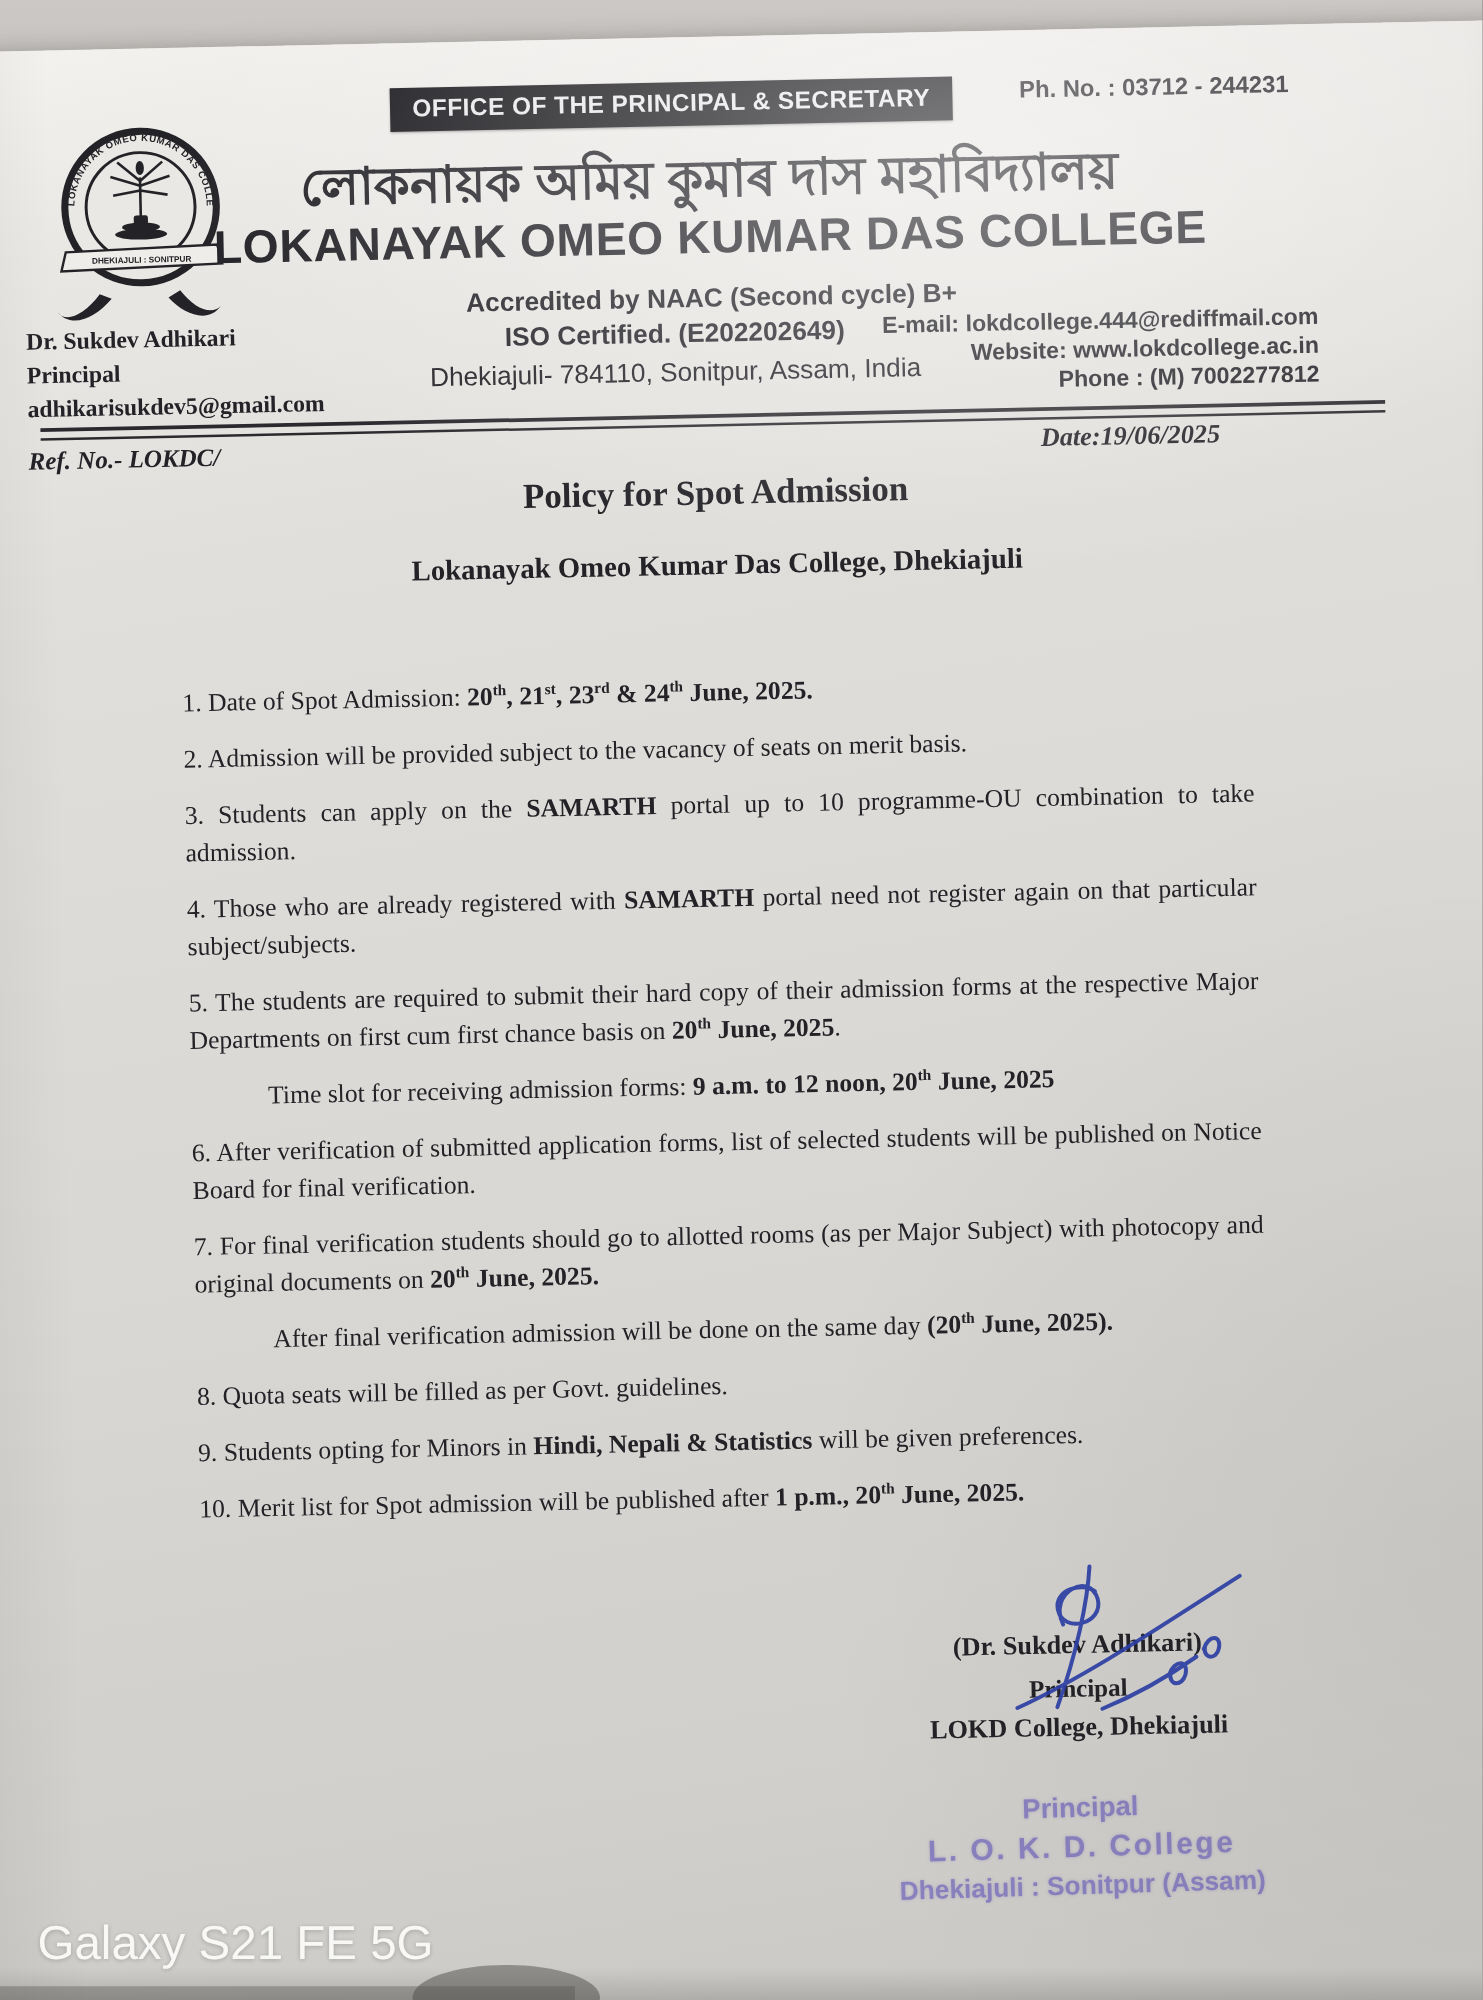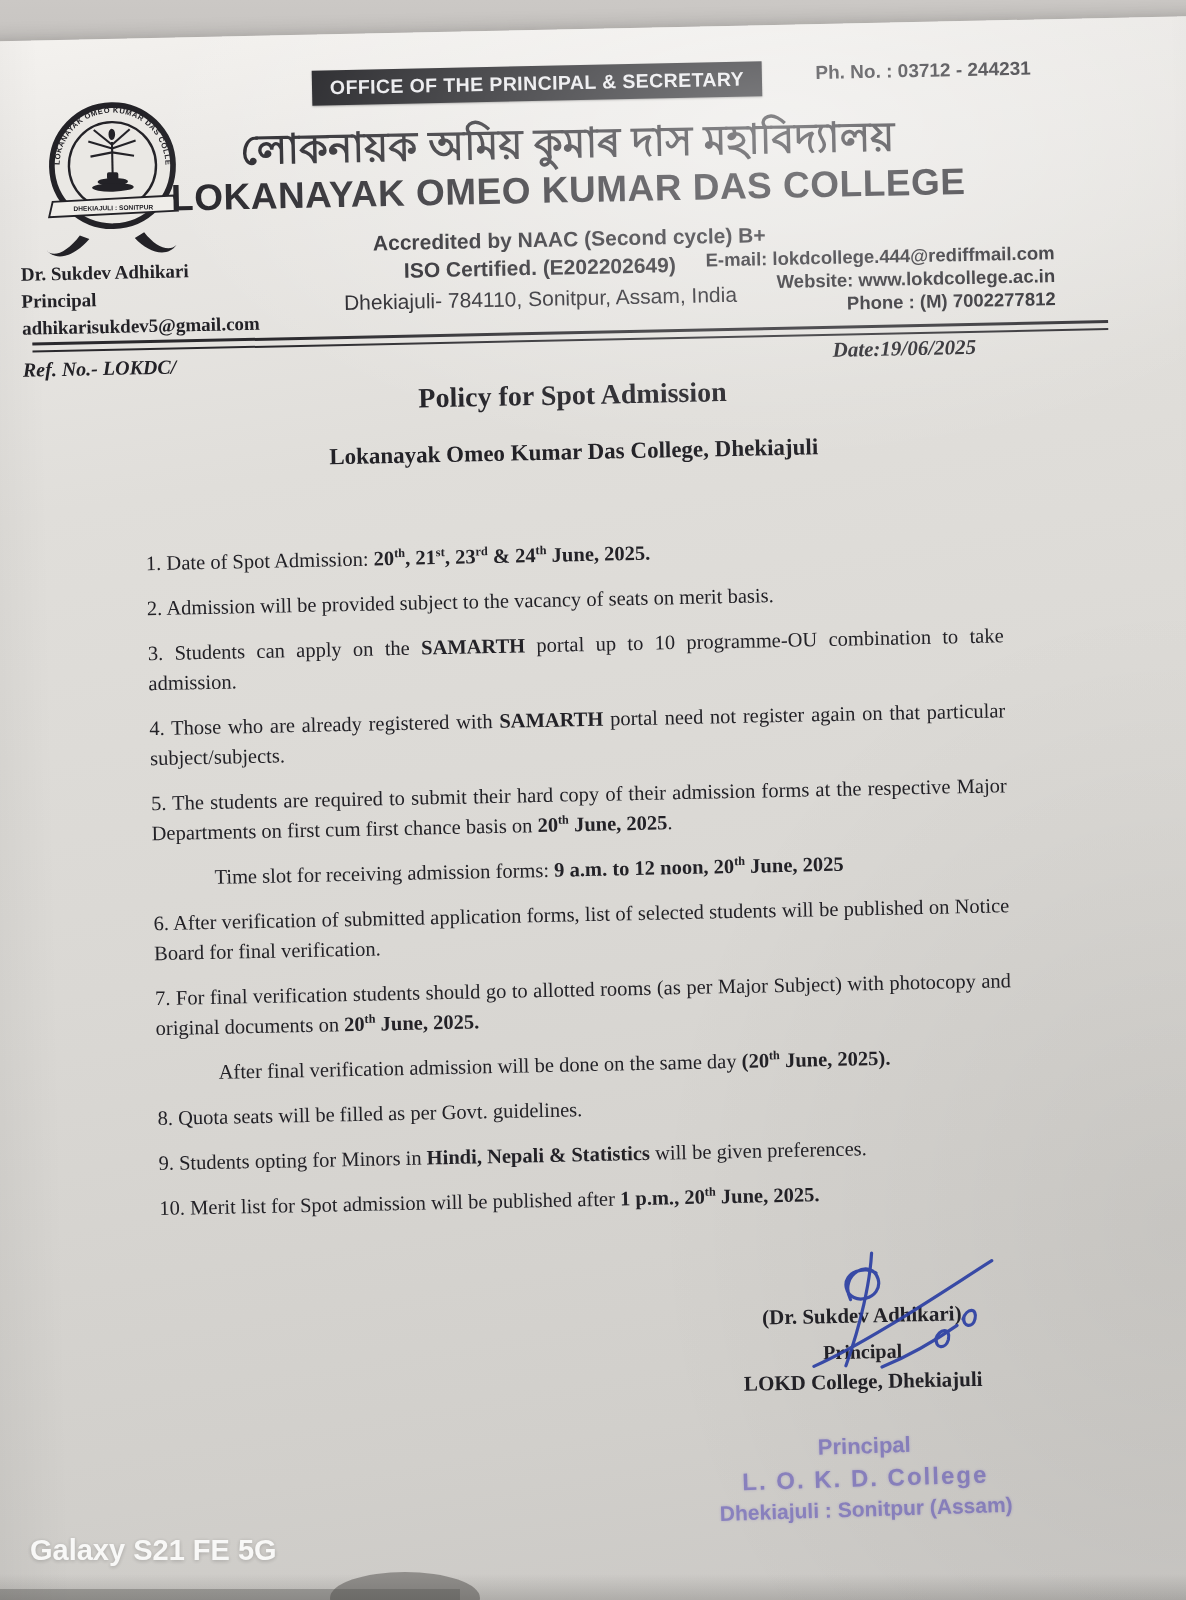--- a/index.html
+++ b/index.html
@@ -50,21 +50,21 @@
     font-family:"Liberation Serif",serif;font-weight:bold;font-size:21px;z-index:2;}
   .sig-name{margin-bottom:12px;}
   .sig-title{margin-bottom:6px;font-size:20px;}
   .stamp{left:690px;top:1410px;width:370px;text-align:center;transform:rotate(-.6deg);
     color:var(--stamp-purple,#8279bd);font-weight:bold;opacity:.9;
     text-shadow:0 0 3px rgba(128,118,188,.45);}
   .stamp-l1{font-size:22px;margin-bottom:5px;}
   .stamp-l2{font-size:24px;letter-spacing:2px;margin-bottom:5px;}
   .stamp-l3{font-size:21px;}
   
-  .watermark{position:absolute;left:30px;top:1534px;font-size:29px;font-weight:bold;
+  .watermark{position:absolute;left:30px;top:1534px;font-size:38px;font-weight:normal;
     color:#fbfbfa;opacity:.95;text-shadow:0 1px 4px rgba(0,0,0,.22);z-index:6;}
   .bottom-shade{position:absolute;left:0;bottom:0;width:100%;height:26px;z-index:5;
     background:linear-gradient(180deg,transparent,rgba(55,53,51,.20));}
   .bottom-strip{position:absolute;left:0;bottom:0;width:460px;height:11px;background:rgba(88,86,84,.38);z-index:5;}
   .corner-blob{position:absolute;left:330px;bottom:-24px;width:150px;height:52px;border-radius:50%;
     background:#7f7d7a;opacity:.8;z-index:5;}
 </style>
 </head>
 <body>
 

